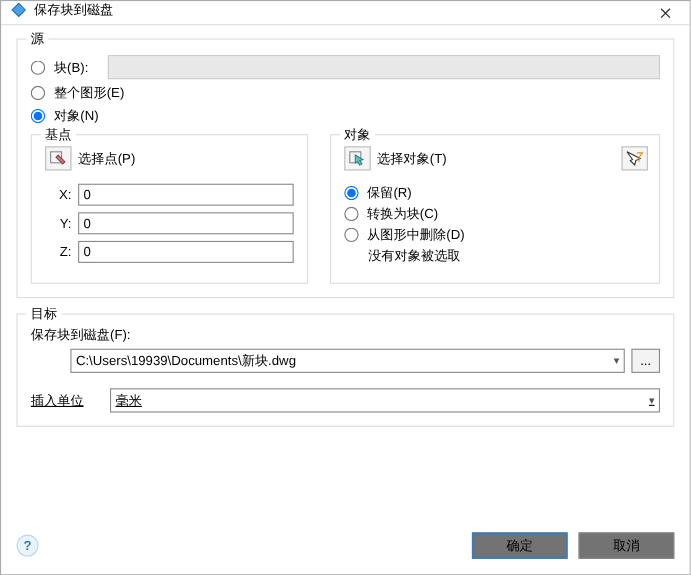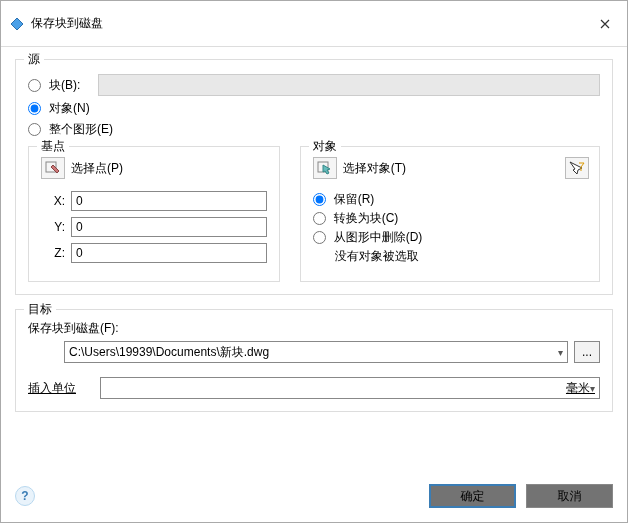--- a/index.html
+++ b/index.html
@@ -1,18 +1,18 @@
 <!DOCTYPE html>
 <html><head>
 <meta charset="utf-8">
 <style>
   * { box-sizing: border-box; font-family: "Microsoft YaHei", "SimSun", sans-serif; font-size: 12px; }
   body { margin: 0; background: #fff; }
   .window { width: 628px; height: 523px; border: 1px solid #aaa; display: flex; flex-direction: column; background: #fff; }
-  .titlebar { height: 46px; display: flex; align-items: center; padding: 0 0 0 8px; border-bottom: 1px solid #ddd; }
+  .titlebar { height: 22px; display: flex; padding: 0 0 0 8px; border-bottom: 1px solid #ddd; }
   .appicon { width: 16px; height: 16px; margin-right: 6px; display:inline-flex; align-items:center; justify-content:center; }
   .title-text { flex: 1; }
   .closebtn { width: 44px; height: 100%; display: flex; align-items: center; justify-content: center; font-size: 14px; }
   .content { flex: 1; padding: 12px 14px 10px 14px; display:flex; flex-direction:column; }
   .group { border: 1px solid #ddd; padding: 10px 12px 12px 12px; position: relative; margin-bottom: 14px; }
   .group-label { position: absolute; top: -9px; left: 8px; background: #fff; padding: 0 4px; }
   .radio-row { display: flex; align-items: center; margin: 4px 0; gap: 6px; }
   .radio-row input[type=radio] { margin: 0 2px 0 0; }
   .block-combo { flex: 1; height: 22px; background: #e8e8e8; border: 1px solid #ccc; margin-left: 12px; }
   .two-col { display: flex; gap: 20px; margin-top: 8px; }
@@ -26,21 +26,21 @@
   .field-row label { width: 24px; text-align: right; }
   .field-row input[type=text] { flex: 1; height: 20px; border: 1px solid #888; padding: 0 4px; font-size:12px; }
   .radio-stack .radio-row { margin: 2px 0; }
   .msg { margin-left: 22px; margin-top: 2px; }
   .path-row { display: flex; gap: 6px; align-items:center; margin-top:2px; margin-bottom:14px;padding-left:36px;}
   .combo { flex: 1; height: 22px; border: 1px solid #888; display: flex; align-items: center; padding: 0 4px; background:#fff; }
   .combo .sel-text { flex:1; }
   .combo .chev { font-size: 10px; color:#555; }
   .dots-btn { width: 26px; height: 22px; border: 1px solid #888; background: #f3f3f3; display:flex; align-items:center; justify-content:center; }
   .insert-row { display:flex; align-items:center; gap: 24px; text-decoration: underline; }
-  .insert-row .combo { flex:1;text-align:right; }
+  .insert-row .combo { flex:1; }
   .footer { display:flex; align-items:center; padding: 2px 14px 14px 14px; gap: 10px; }
   .help { width: 20px; height: 20px; border-radius: 10px; background: #e9f3fb; border:1px solid #b8d8ef; display:flex; align-items:center; justify-content:center; color:#3a7db5; font-weight:bold; font-size:12px; }
   .spacer { flex:1; }
   .btn { width: 87px; height: 24px; border: 1px solid #888; background: #737373; display:flex; align-items:center; justify-content:center; }
   .btn.default { border: 2px solid #3a7db5; }
 </style>
 </head>
 <body>
 
 <div class="window">
@@ -61,26 +61,26 @@
   <div class="content">
 
     <div class="group">
       <span class="group-label">源</span>
       <div class="radio-row">
         <input type="radio" name="src" style="">
         <span>块(B):</span>
         <div class="block-combo"></div>
       </div>
       <div class="radio-row">
+        <input type="radio" name="src" style="">
+        <span>整个图形(E)</span>
+      </div>
+      <div class="radio-row">
         <input type="radio" name="src" checked="" style="">
         <span>对象(N)</span>
-      </div>
-      <div class="radio-row">
-        <input type="radio" name="src" style="">
-        <span>整个图形(E)</span>
       </div>
 
       <div class="two-col">
 
         <div class="subgroup col-left">
           <span class="group-label">基点</span>
           <div class="pick-row">
             <div class="iconbtn">
               <svg width="16" height="14" viewBox="0 0 16 14">
                   <rect x="1" y="1" width="10" height="10" fill="none" stroke="#888"></rect>

